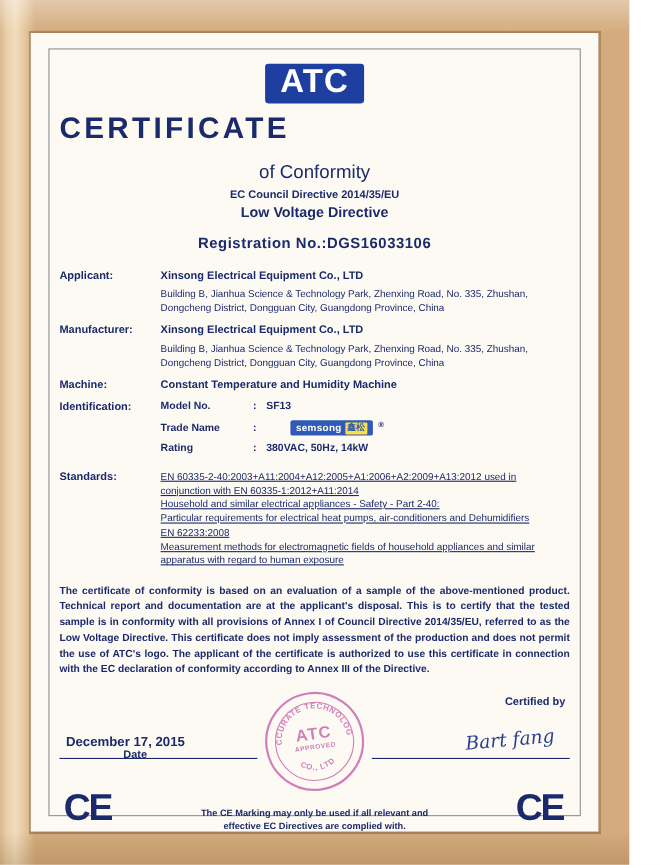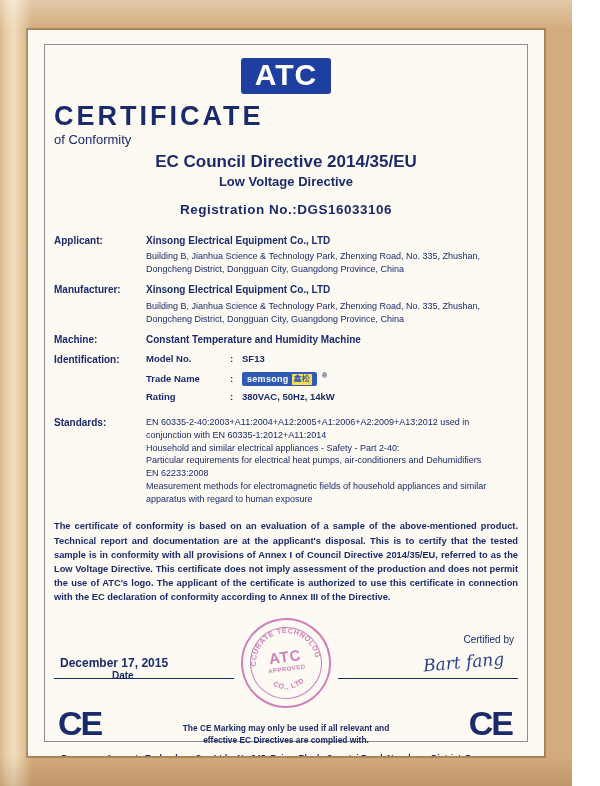--- a/index.html
+++ b/index.html
@@ -84,27 +84,28 @@
   }
   .cert-title {
     text-align: left;
     font-size: 27px;
     font-weight: bold;
     letter-spacing: 3px;
     color: #1b2a6b;
     margin-top: 7px;
   }
   .sub1 {
-    font-size: 13px;
-    margin-top: 0;
+    text-align: center;
+    font-size: 17px;
+    margin-top: 15px;
     color: #1b2a6b;
   }
   .sub2 {
     text-align: center;
-    font-size: 17px;
+    font-size: 10px;
     font-weight: bold;
     margin-top: 5px;
     color: #1b2a6b;
   }
   .sub3 {
     text-align: center;
     font-size: 13px;
     font-weight: bold;
     margin-top: 2px;
     color: #1b2a6b;
@@ -174,39 +175,41 @@
   .brand-mark {
     display: inline-flex;
     align-items: center;
     background: #2f5bb7;
     color: #fff;
     font-size: 9px;
     font-weight: bold;
     padding: 1px 5px;
     border-radius: 2px;
     letter-spacing: 0.3px;
+    margin-left: 22px;
   }
   .brand-mark .cn {
     margin-left: 3px;
     background: #fde047;
     color: #2f5bb7;
     padding: 0 2px;
     font-size: 8px;
     border-radius: 1px;
   }
   .brand-r {
     font-size: 7px;
     vertical-align: super;
     margin-left: 2px;
     color: #1b2a6b;
   }
 
   .standards-lines div {
     font-size: 9px;
     line-height: 1.42;
+    text-decoration: underline;
   }
 
   
   .para {
     margin-top: 14px;
     font-size: 9.3px;
     font-weight: bold;
     line-height: 1.52;
     text-align: justify;
     color: #1b2a6b;
@@ -215,23 +218,23 @@
 
   
   .sig-area {
     position: relative;
     margin-top: 18px;
     height: 78px;
   }
   .certified-by {
     position: absolute;
     right: 4px;
-    top: 12px;
+    top: 0;
     font-size: 10px;
-    font-weight: normal;
+    font-weight: bold;
   }
   .sig-script {
     position: absolute;
     right: 14px;
     top: 30px;
     font-family: "DejaVu Serif", serif;
     font-style: italic;
     font-size: 17px;
     color: #2b3f8f;
     transform: rotate(-5deg);

